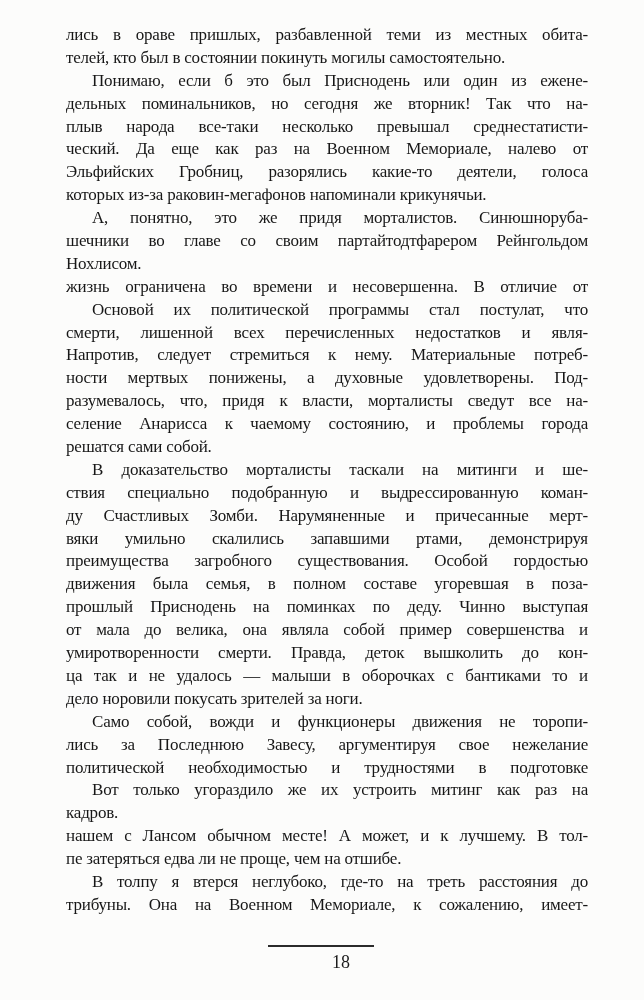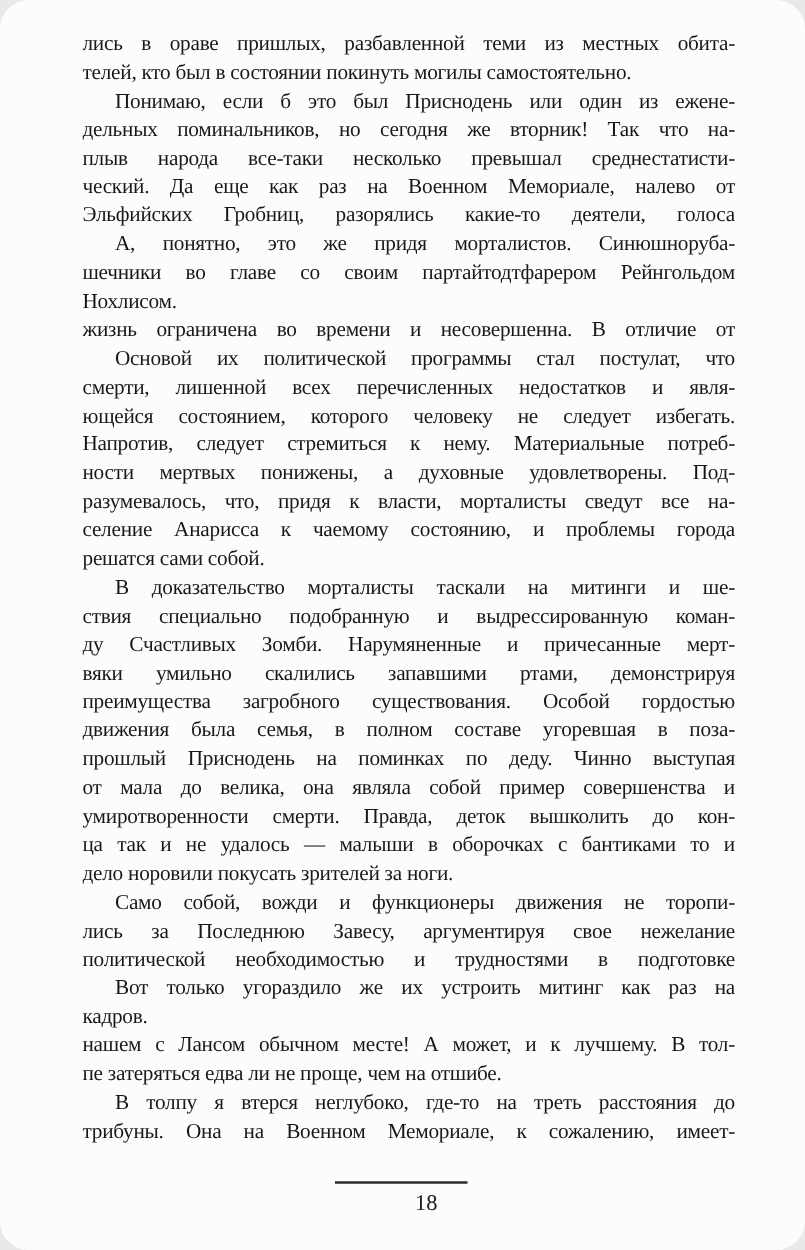--- a/index.html
+++ b/index.html
@@ -9,21 +9,20 @@
   }
   .page {
     position: relative;
     width: 644px;
     height: 1000px;
     margin: 0 auto;
     background: #fcfcfb;
     color: #171717;
     font-family: "Liberation Serif", "DejaVu Serif", serif;
     overflow: hidden;
-    border-radius: 23px;
   }
   .text-block {
     position: absolute;
     left: 66px;
     top: 24px;
     width: 522px;
   }
   .line {
     height: 22.9px;
     line-height: 22.9px;
@@ -67,27 +66,27 @@
 
 <div class="page">
   <div class="text-block" id="text-block">
       <div class="line">лись в ораве пришлых, разбавленной теми из местных обита-</div>
       <div class="line par-end">телей, кто был в состоянии покинуть могилы самостоятельно.</div>
       <div class="line indent">Понимаю, если б это был Приснодень или один из ежене-</div>
       <div class="line">дельных поминальников, но сегодня же вторник! Так что на-</div>
       <div class="line">плыв народа все-таки несколько превышал среднестатисти-</div>
       <div class="line">ческий. Да еще как раз на Военном Мемориале, налево от</div>
       <div class="line">Эльфийских Гробниц, разорялись какие-то деятели, голоса</div>
+      <div class="line par-end">которых из-за раковин-мегафонов напоминали крикунячьи.</div>
       <div class="line indent">А, понятно, это же придя морталистов. Синюшноруба-</div>
       <div class="line">шечники во главе со своим партайтодтфарером Рейнгольдом</div>
       <div class="line par-end">Нохлисом.</div>
       <div class="line">жизнь ограничена во времени и несовершенна. В отличие от</div>
       <div class="line indent">Основой их политической программы стал постулат, что</div>
       <div class="line">смерти, лишенной всех перечисленных недостатков и явля-</div>
-      <div class="line">ющейся состоянием, которого человеку не следует избегать.</div>
       <div class="line">Напротив, следует стремиться к нему. Материальные потреб-</div>
       <div class="line">ности мертвых понижены, а духовные удовлетворены. Под-</div>
       <div class="line">разумевалось, что, придя к власти, морталисты сведут все на-</div>
       <div class="line">селение Анарисса к чаемому состоянию, и проблемы города</div>
       <div class="line par-end">решатся сами собой.</div>
       <div class="line indent">В доказательство морталисты таскали на митинги и ше-</div>
       <div class="line">ствия специально подобранную и выдрессированную коман-</div>
       <div class="line">ду Счастливых Зомби. Нарумяненные и причесанные мерт-</div>
       <div class="line">вяки умильно скалились запавшими ртами, демонстрируя</div>
       <div class="line">преимущества загробного существования. Особой гордостью</div>

